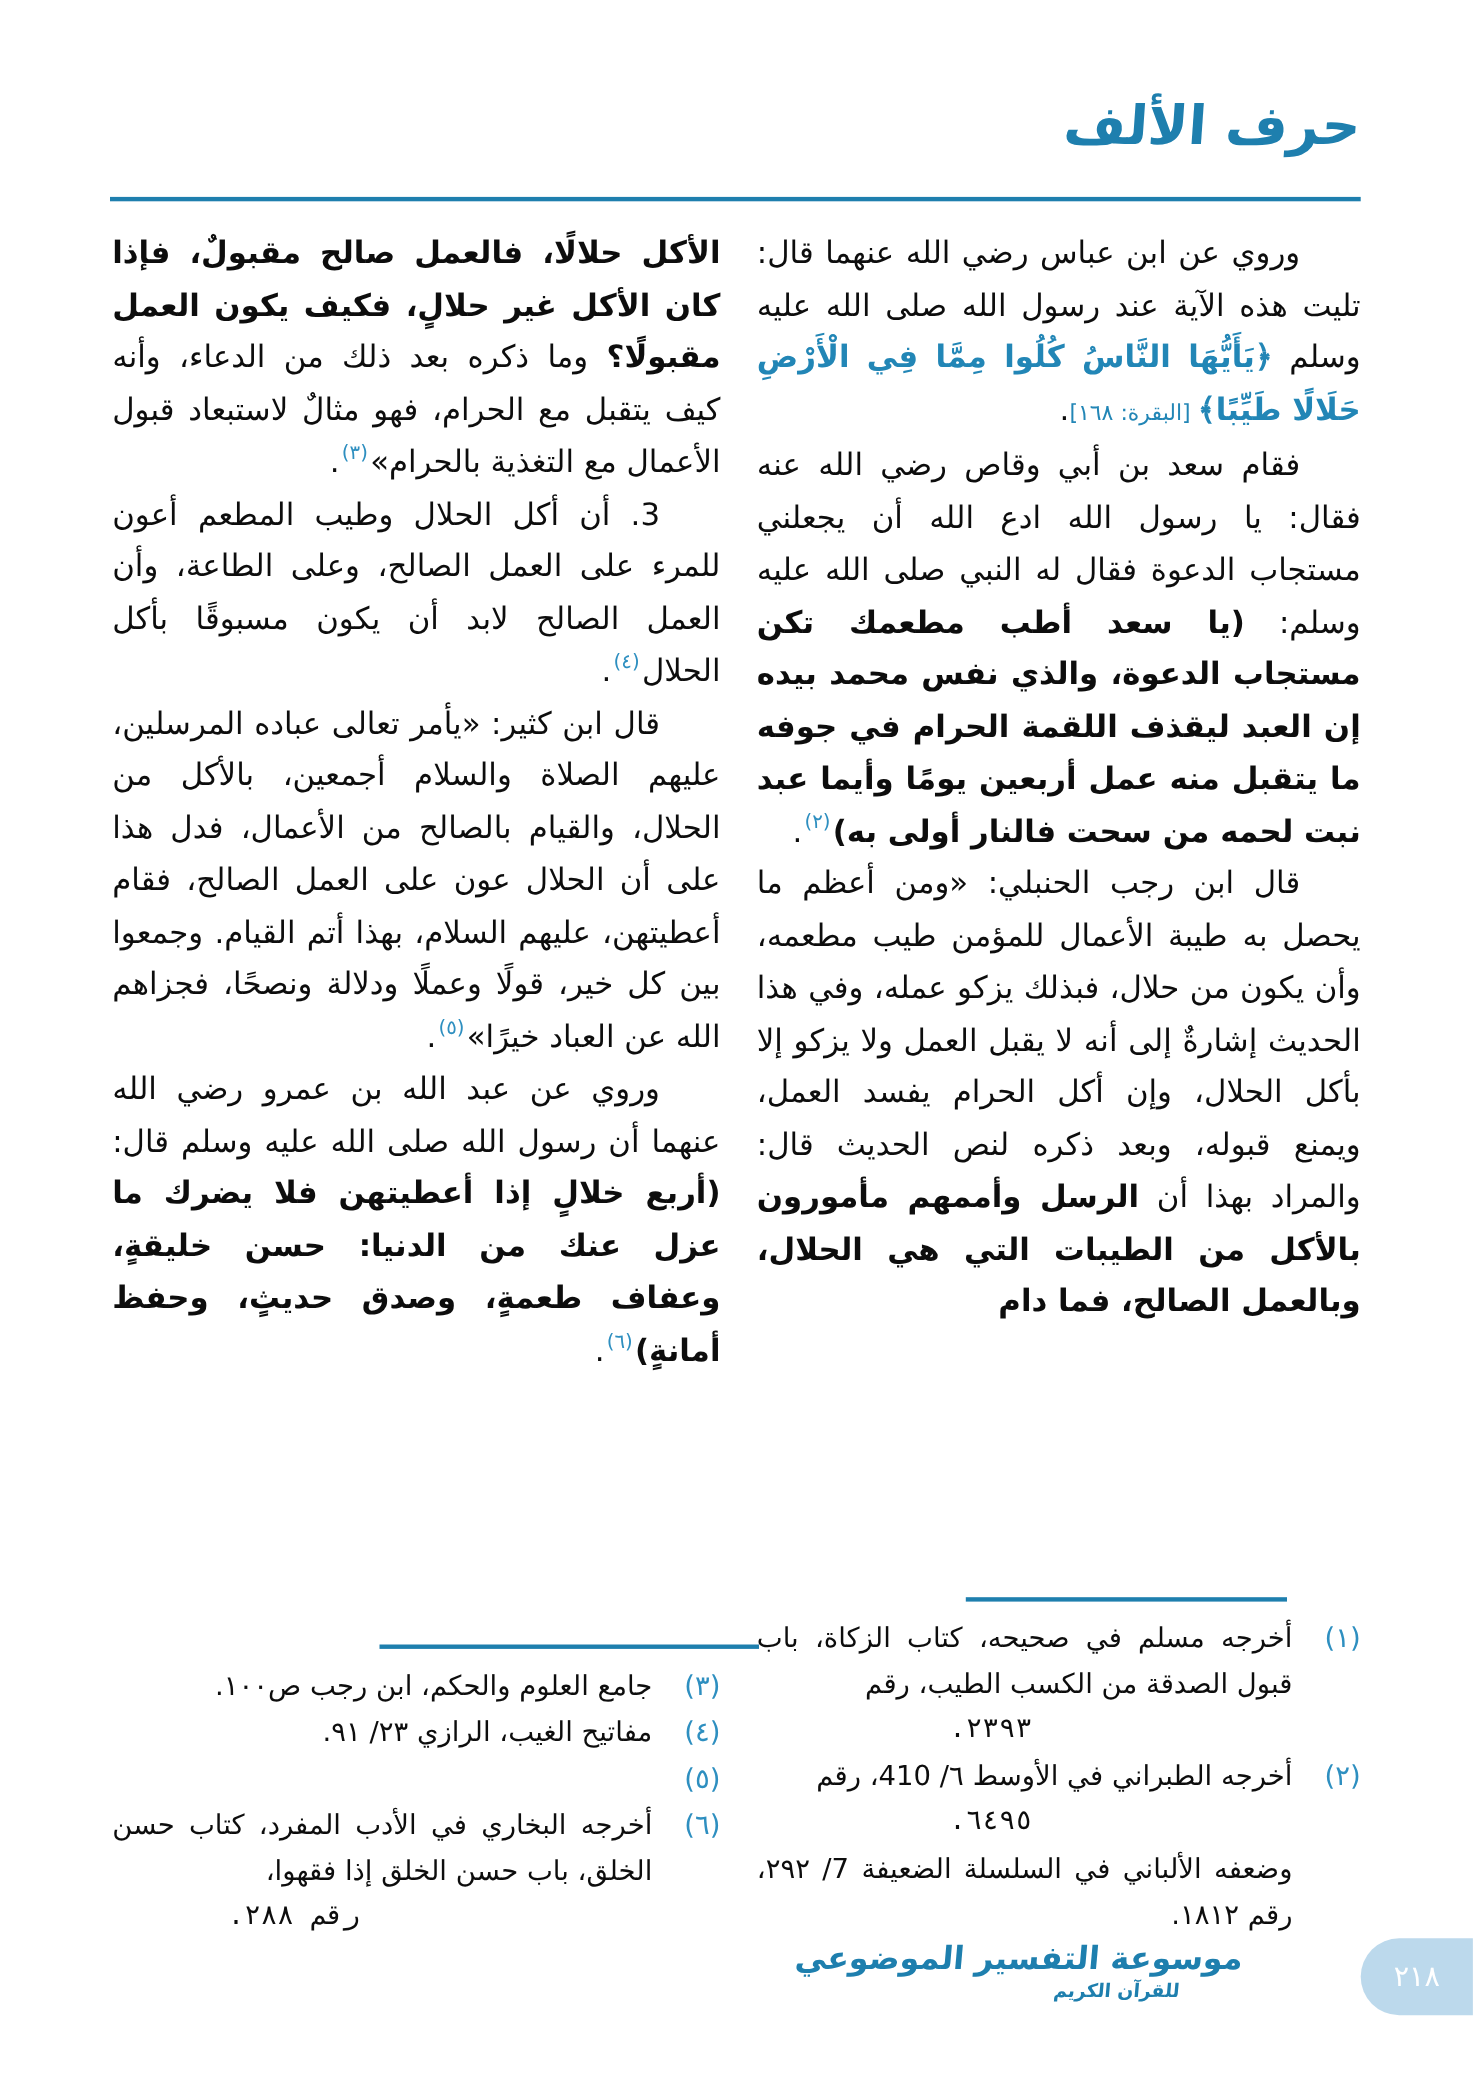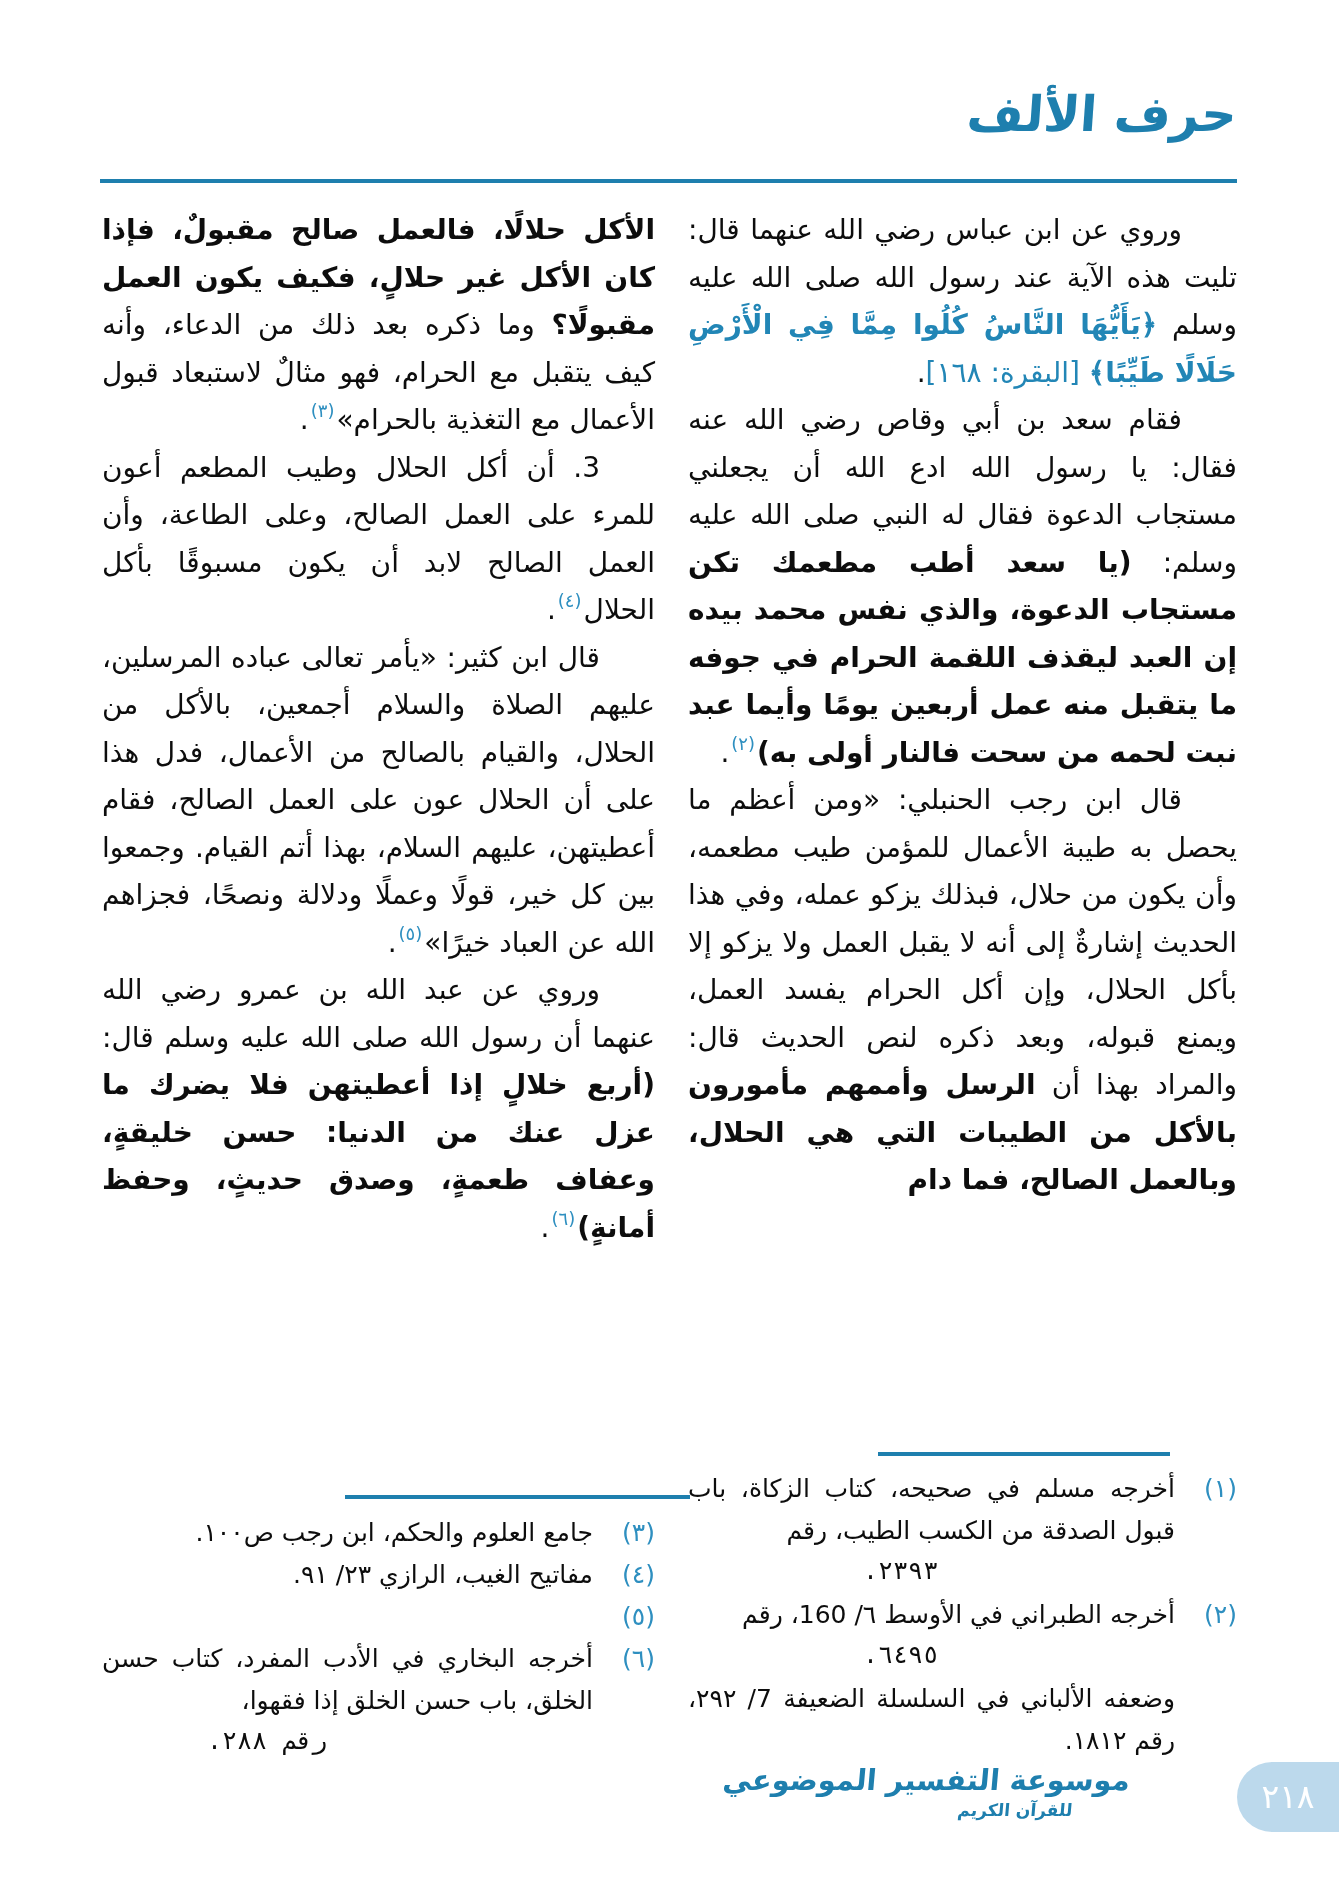--- a/index.html
+++ b/index.html
@@ -30,21 +30,21 @@
     position:absolute; top:206px;
     font-size:28px; line-height:47.5px;
     text-align:justify;
   }
   .col-right { left:688px; width:549px; }
   .col-left  { left:102px; width:553px; }
   .para { margin:0; text-indent:55px; }
   .para.tail-line { text-indent:95px; text-align:right; }
   .b { font-weight:bold; }
   .quran { color:#2286b6; font-weight:bold; line-height:1; }
-  .ayah-ref { color:#2286b6; font-size:28px; }
+  .ayah-ref { color:#2286b6; font-size:20px; }
   .fnref {
     color:#2e8fc0; font-size:18px;
     position:relative; top:-12px; line-height:0; margin:0 2px;
   }
 
   
   .fn-sep { position:absolute; height:4px; background:#1e7fae; }
   .fn-sep-right { left:878px; top:1452px; width:292px; }
   .fn-sep-left  { left:345px; top:1495px; width:345px; }
   .fns {
@@ -74,21 +74,21 @@
     font-size:17px; font-weight:bold; line-height:26px;
     transform:skewX(-5deg);
   }
 
   
   .page-badge {
     position:absolute; right:0; top:1762px;
     width:102px; height:70px;
     background:#bcd9ec; color:#ffffff;
     border-radius:38px 0 0 38px;
-    font-size:33px; line-height:70px; text-align:center;
+    font-size:26px; line-height:70px; text-align:center;
   }
 </style>
 </head>
 <body>
 
 <div class="page">
 
   <div class="chapter-title">حرف الألف</div>
   <div class="header-rule"></div>
 
@@ -114,21 +114,21 @@
   <div class="fn-sep fn-sep-right"></div>
   <div class="fn-sep fn-sep-left"></div>
 
   <div class="fns fns-right">
     <div class="fn">
       <span class="fn-marker">(١)</span>
       <span class="fn-body"><span>أخرجه مسلم في صحيحه، كتاب الزكاة، باب قبول الصدقة من الكسب الطيب، رقم</span><span class="fn-tail fn-tail-right">٢٣٩٣.</span></span>
     </div>
     <div class="fn">
       <span class="fn-marker">(٢)</span>
-      <span class="fn-body"><span>أخرجه الطبراني في الأوسط ٦/ 160، رقم</span><span class="fn-tail fn-tail-right">٦٤٩٥.</span><span>وضعفه الألباني في السلسلة الضعيفة 7/ ٢٩٢، رقم ١٨١٢.</span></span>
+      <span class="fn-body"><span>أخرجه الطبراني في الأوسط ٦/ 410، رقم</span><span class="fn-tail fn-tail-right">٦٤٩٥.</span><span>وضعفه الألباني في السلسلة الضعيفة 7/ ٢٩٢، رقم ١٨١٢.</span></span>
     </div>
   </div>
 
   <div class="fns fns-left">
     <div class="fn">
       <span class="fn-marker">(٣)</span>
       <span class="fn-body"><span>جامع العلوم والحكم، ابن رجب ص١٠٠.</span></span>
     </div>
     <div class="fn">
       <span class="fn-marker">(٤)</span>

